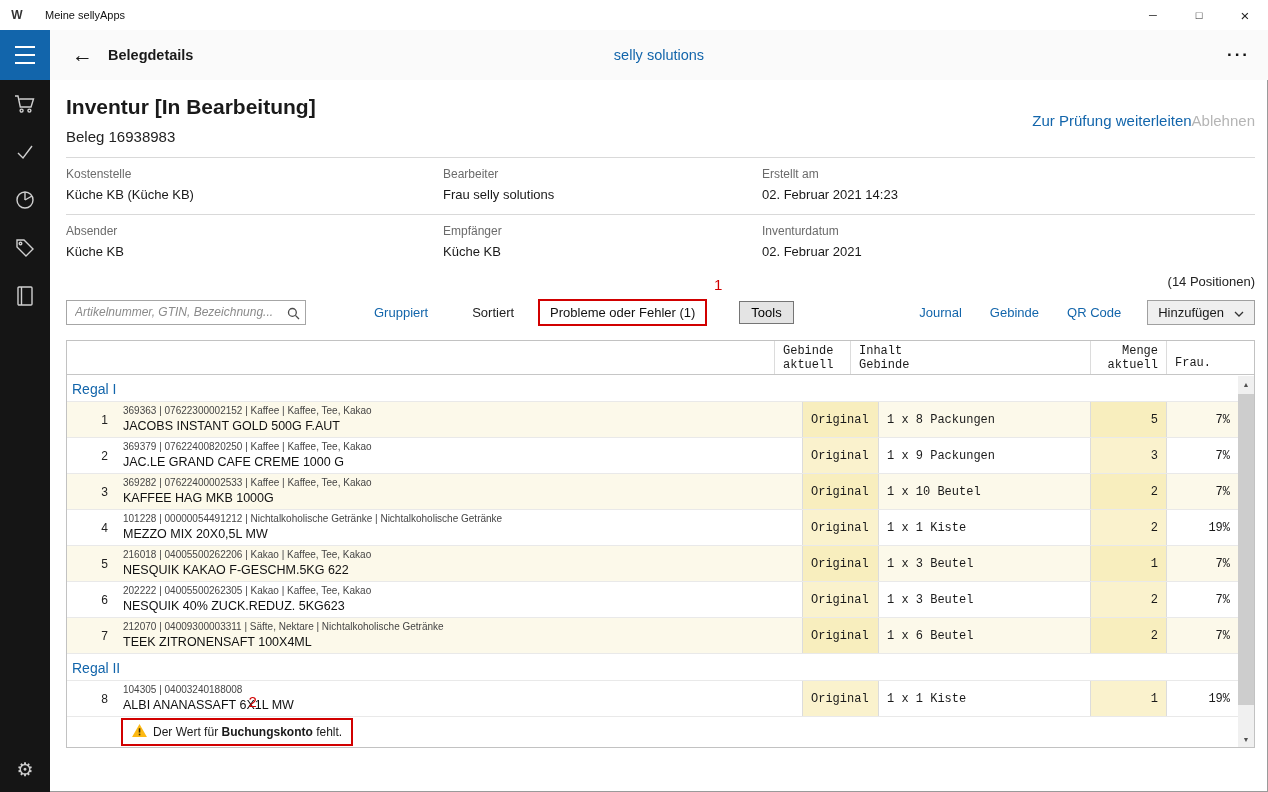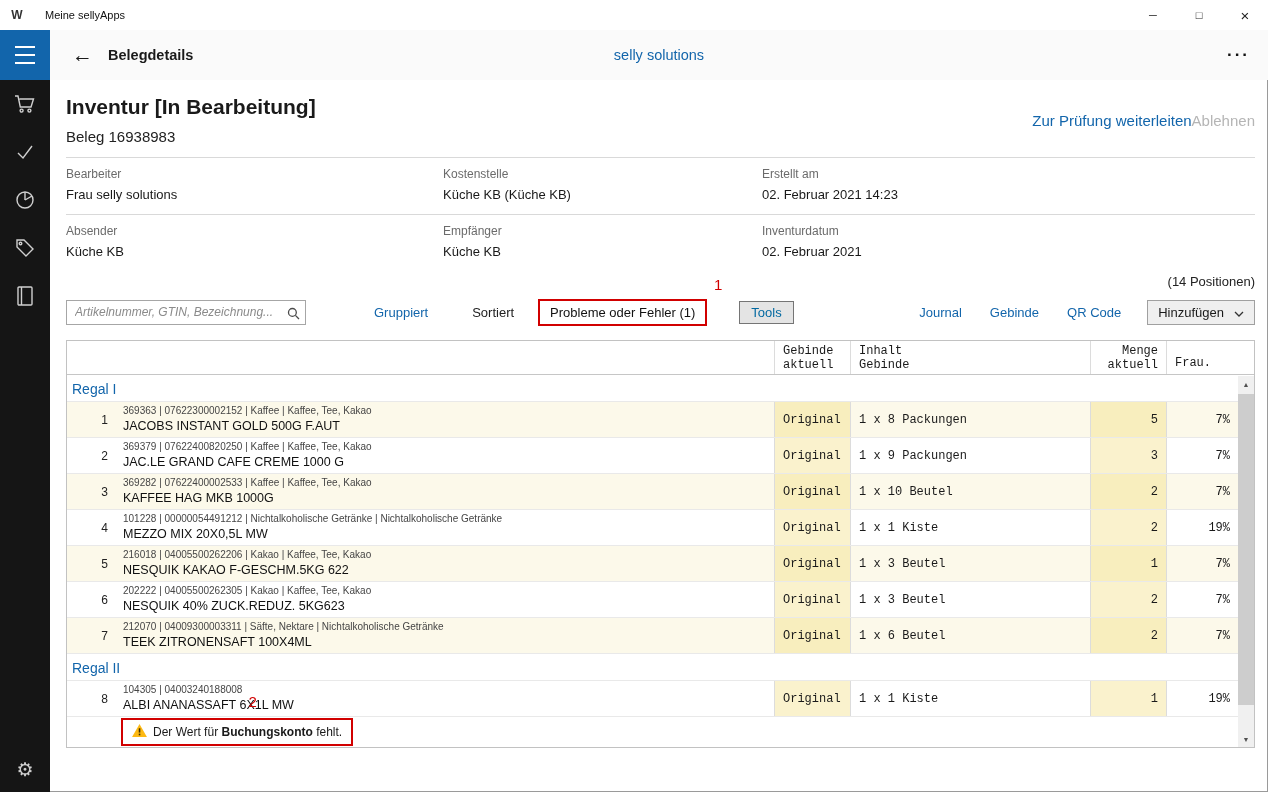--- a/index.html
+++ b/index.html
@@ -61,21 +61,21 @@
   .search-wrap input { width:100%; height:25px; border:1px solid #a6a6a6; padding:0 26px 0 8px; font-size:12px;
                        font-family:"Liberation Sans", sans-serif; outline:none; }
   .search-wrap input::placeholder { font-style:italic; color:#8a8a8a; }
   .search-icon { position:absolute; right:6px; top:6px; }
   .tb-grouped { margin-left:68px; font-size:13px; }
   .tb-sorted { margin-left:44px; font-size:13px; color:#222; cursor:pointer; }
   .problems-box { margin-left:24px; border:2px solid #d10000; padding:4px 10px; font-size:13px; color:#111;
                   position:relative; cursor:pointer; }
   .ann { color:#d10000; font-size:15px; line-height:15px; }
   .ann-1 { position:absolute; top:-24px; right:-17px; }
-  .btn { border:1px solid #757575; background:#e4e4e4; padding:3px 11px; font-size:13px; color:#0369a1; cursor:pointer;
+  .btn { border:1px solid #757575; background:#e4e4e4; padding:3px 11px; font-size:13px; color:#000000; cursor:pointer;
          font-family:"Liberation Sans", sans-serif; }
   .tb-tools { margin-left:32px; }
   .tb-spacer { flex:1; }
   .tb-link { margin-left:28px; font-size:13px; }
   .add-btn { margin-left:26px; border:1px solid #a0a0a0; background:#efefef; padding:4px 10px; display:flex;
              align-items:flex-start; gap:10px; font-size:13px; cursor:pointer; }
 
   
   .table { margin-top:13px; border:1px solid #c2c2c2; position:relative; background:#fff; }
   .thead { display:flex; border-bottom:1px solid #c6c6c6; height:34px; padding-right:16px; }
@@ -96,21 +96,21 @@
   .group-row { padding:6px 0 4px 5px; color:#1265ab; font-size:14px; border-bottom:1px solid #e9e9e9; cursor:pointer; }
   .trow { display:flex; height:36px; border-bottom:1px solid #e9e9e9; cursor:pointer; }
   .trow.shaded { background:#fcf9ea; }
   .editable { background:rgba(240,213,90,0.30); }
   .c { display:flex; align-items:center; font-size:12px; color:#1a1a1a; }
   .c.num { width:50px; justify-content:flex-end; padding-right:9px; color:#222; }
   .c.desc { flex:1 1 auto; min-width:0; flex-direction:column; align-items:flex-start; justify-content:center; padding-left:6px; }
   .meta { font-size:10px; color:#454545; line-height:12px; white-space:nowrap; }
   .aname { font-size:12.5px; color:#111; line-height:15px; margin-top:2px; white-space:nowrap; }
   .c.gebinde { width:76px; padding-left:8px; }
-  .c.inhalt { width:240px; padding-left:8px; }
+  .c.inhalt { width:212px; padding-left:8px; }
   .c.menge { width:76px; justify-content:flex-end; padding-right:8px; }
   .c.mwst { width:72px; justify-content:flex-end; padding-right:8px; }
 
   .warn-row { height:30px; display:flex; align-items:center; padding-left:54px; }
   .warn-box { border:2px solid #d10000; display:flex; align-items:center; gap:6px; padding:3px 9px; position:relative; }
   .warn-text { font-size:12px; color:#1a1a1a; white-space:nowrap; }
   .ann-2 { position:absolute; top:-26px; left:55%; }
 
   
   .vscroll { position:absolute; top:35px; right:0; bottom:0; width:16px; background:#f0f0f0; }
@@ -191,26 +191,26 @@
           <div class="doc-sub">Beleg 16938983</div>
         </div>
         <div class="doc-actions">
           <span class="link-blue action-forward">Zur Prüfung weiterleiten</span>
           <span class="action-reject">Ablehnen</span>
         </div>
       </div>
 
       <div class="info-grid bordered">
         <div>
+          <div class="info-label">Kostenstelle</div>
+          <div class="info-value">Küche KB (Küche KB)</div>
+        </div>
+        <div>
           <div class="info-label">Bearbeiter</div>
           <div class="info-value">Frau selly solutions</div>
-        </div>
-        <div>
-          <div class="info-label">Kostenstelle</div>
-          <div class="info-value">Küche KB (Küche KB)</div>
         </div>
         <div>
           <div class="info-label">Erstellt am</div>
           <div class="info-value">02. Februar 2021 14:23</div>
         </div>
       </div>
 
       <div class="info-grid">
         <div>
           <div class="info-label">Absender</div>

